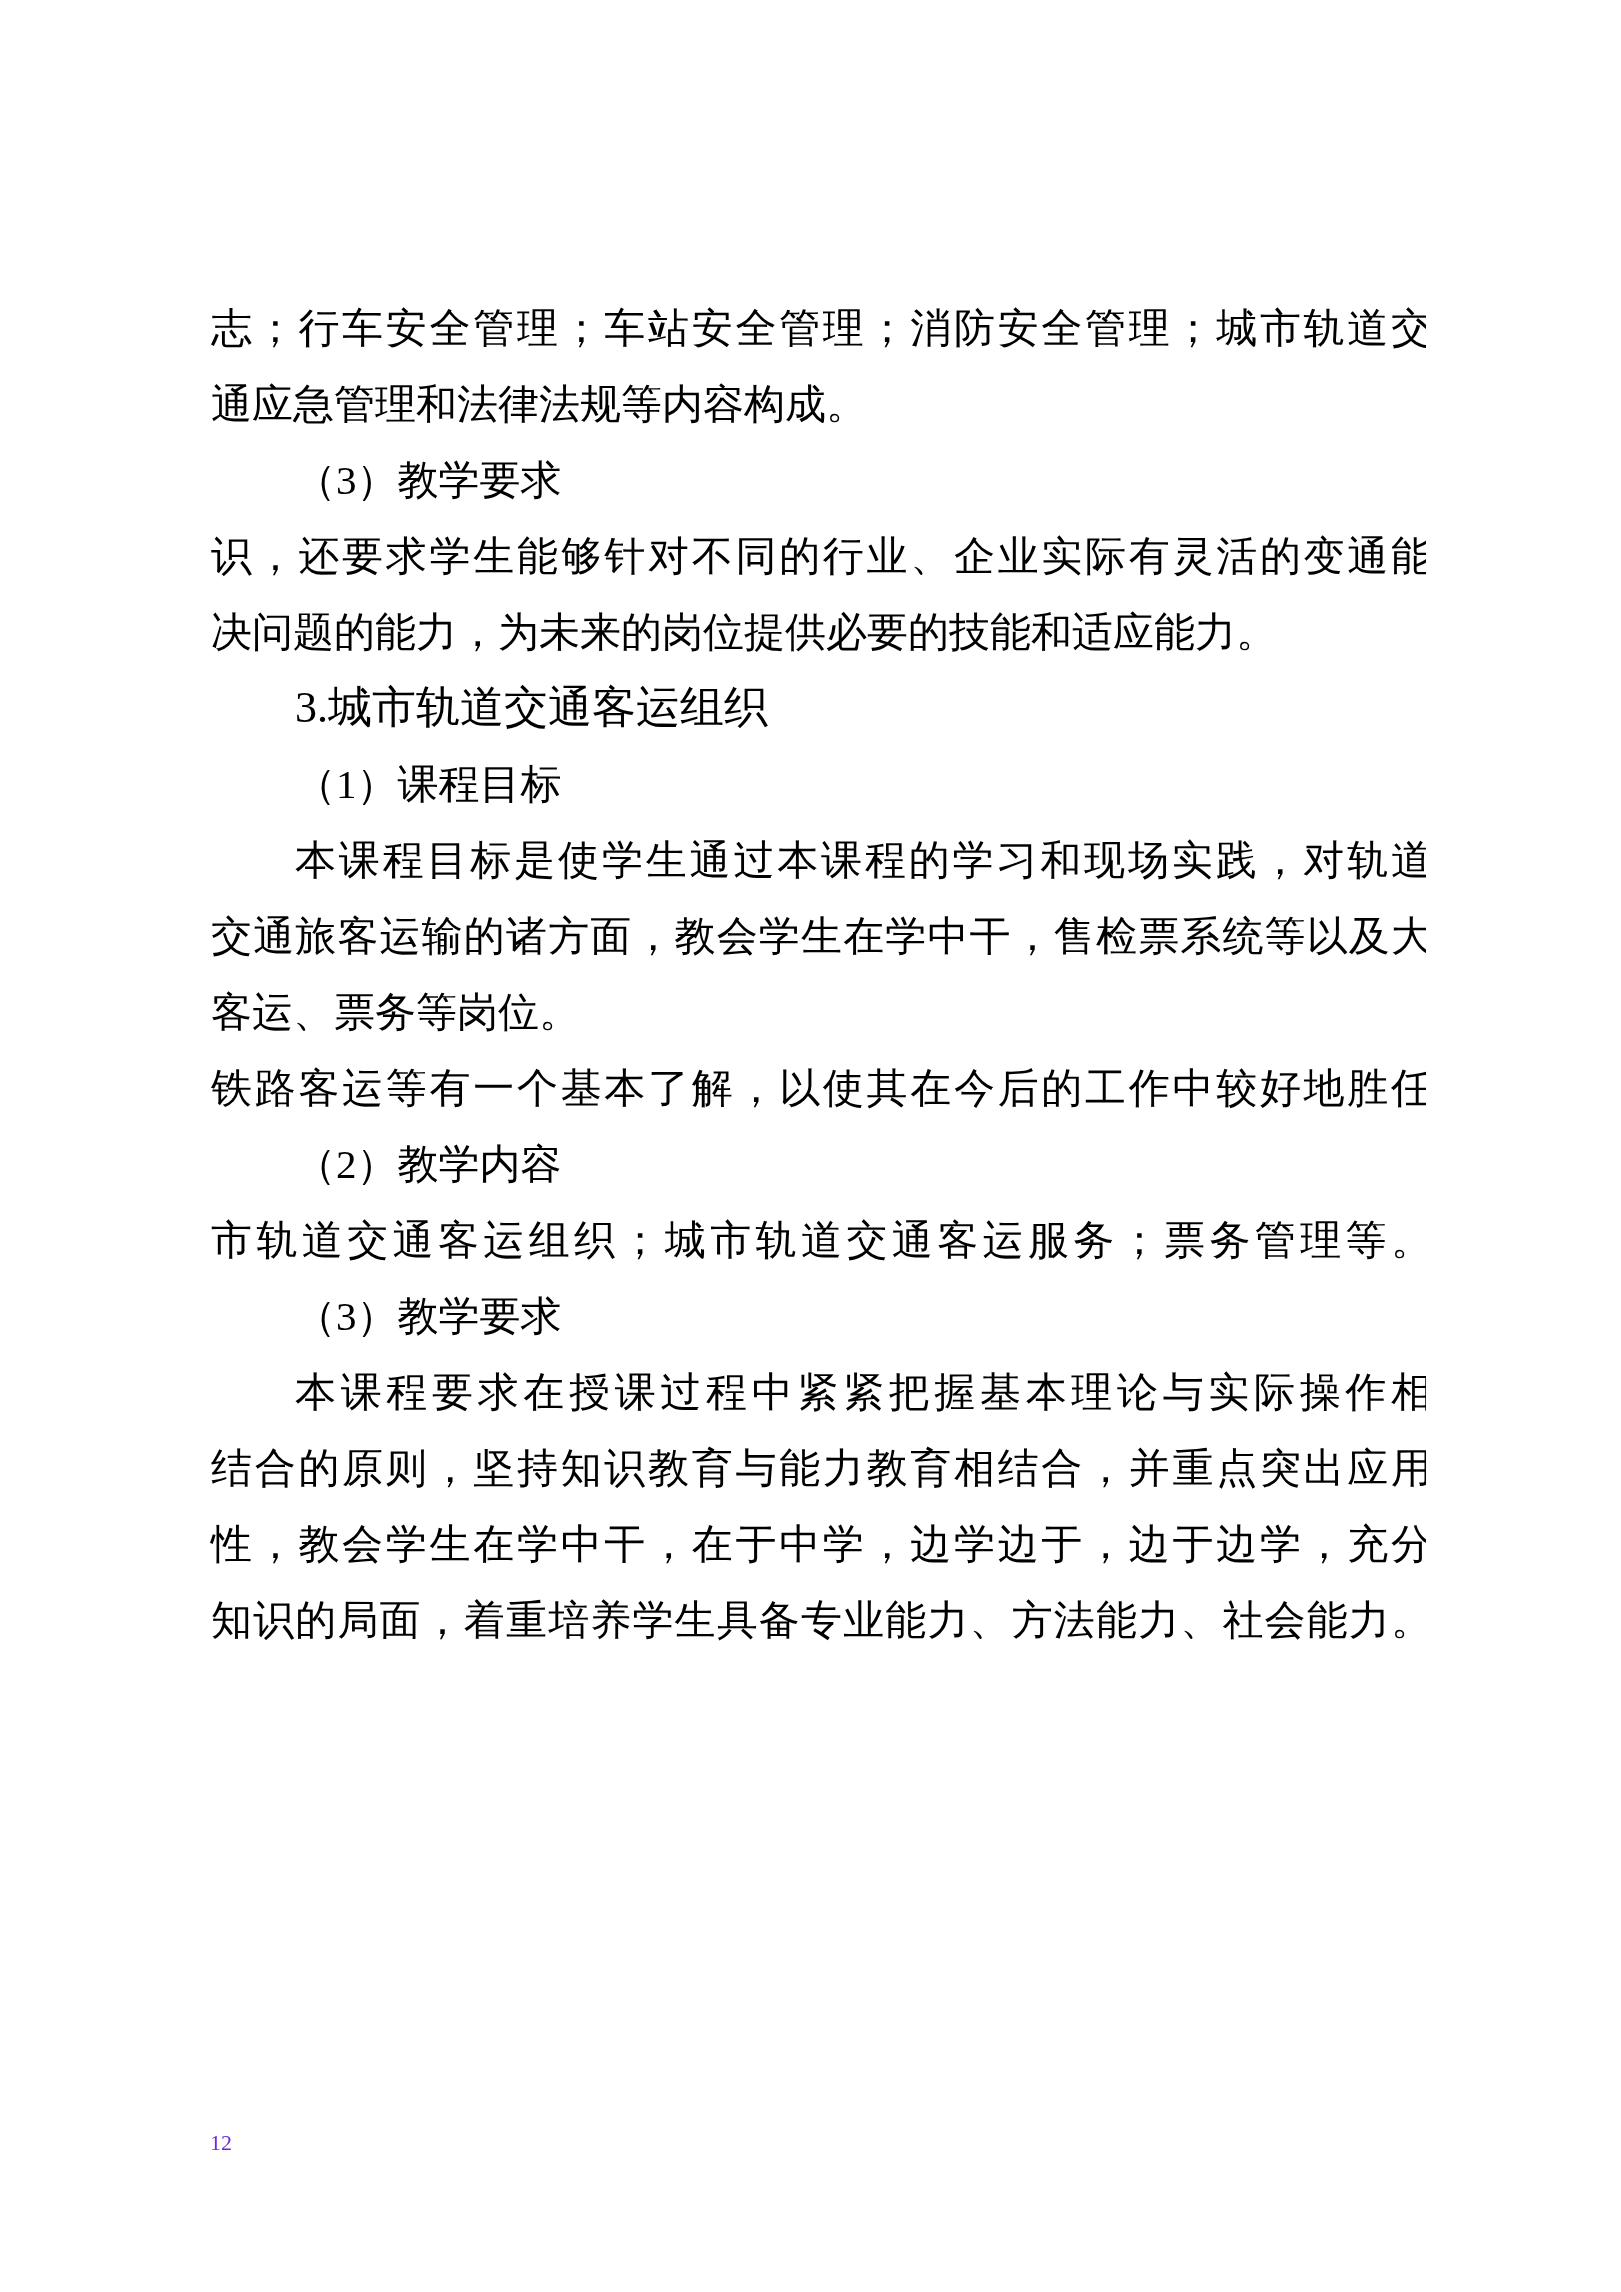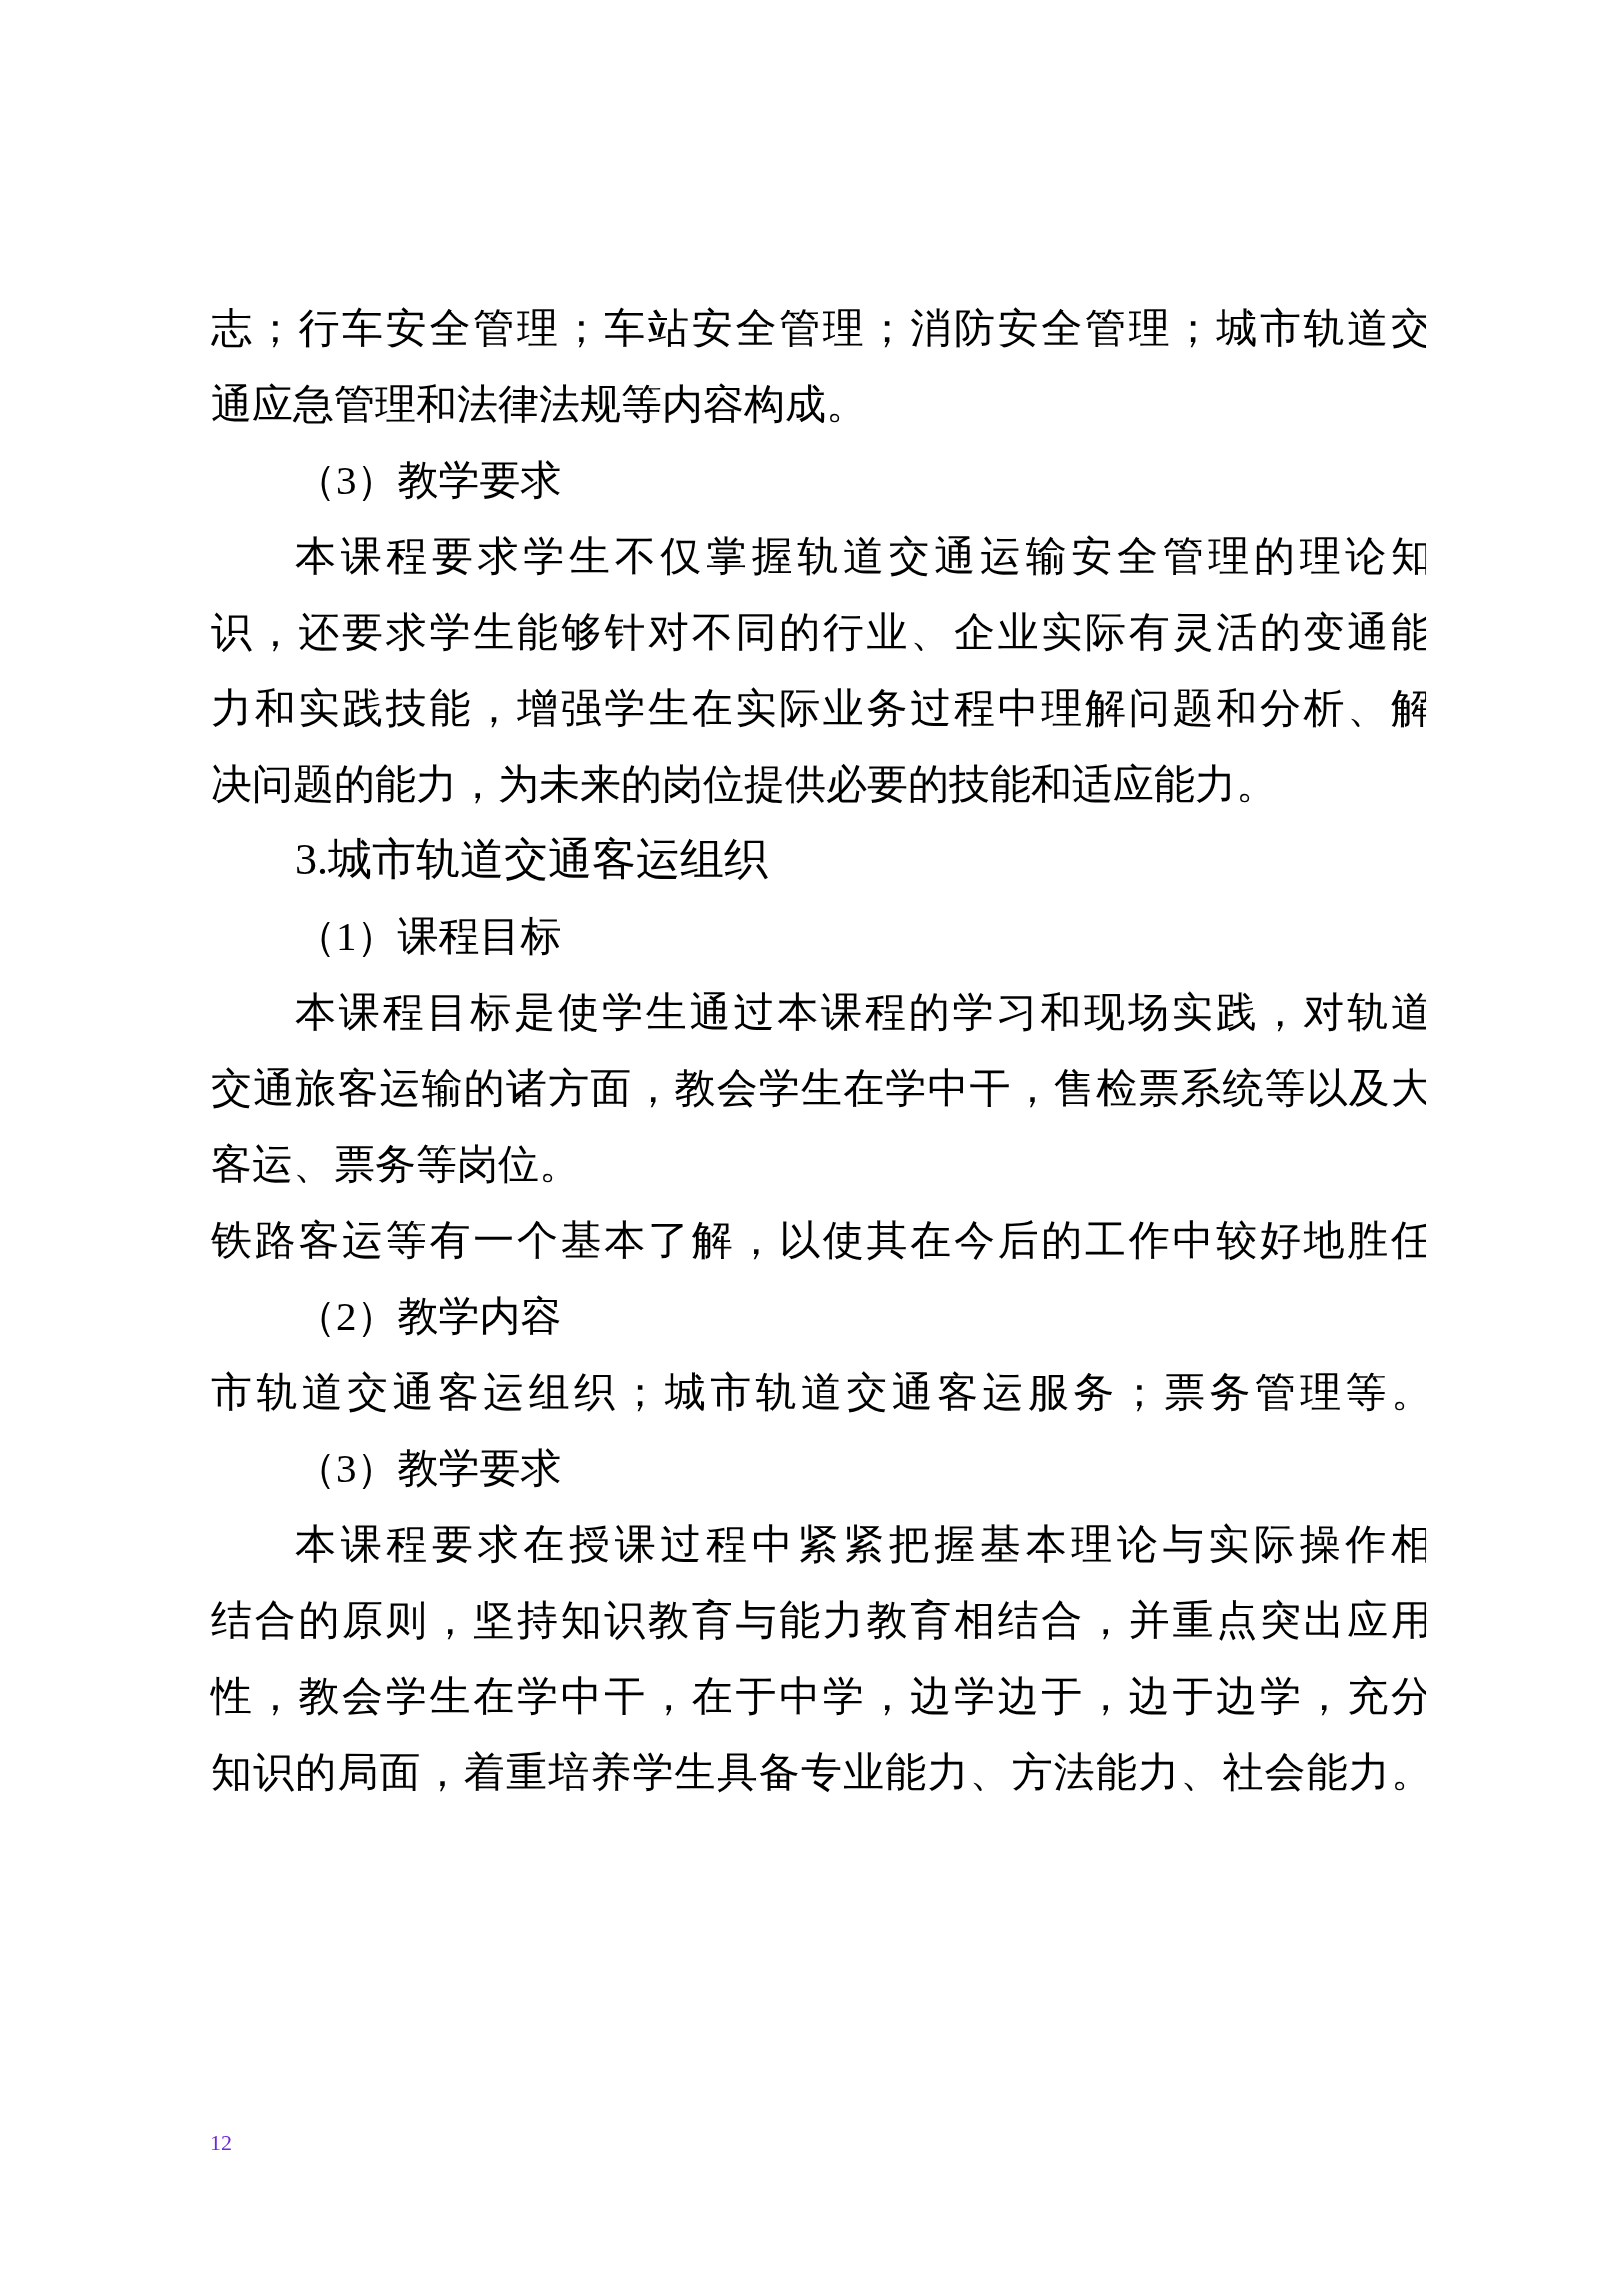--- a/index.html
+++ b/index.html
@@ -54,23 +54,21 @@
   }
 </style>
 </head>
 <body>
 
 <div class="page">
   <div class="text-block" id="text-block">
       <div class="line just">志；行车安全管理；车站安全管理；消防安全管理；城市轨道交</div>
       <div class="line short">通应急管理和法律法规等内容构成。</div>
       <div class="line indent short">（3）教学要求</div>
-      <div class="line indent just">本课程要求学生不仅掌握轨道交通运输安全管理的理论知</div>
       <div class="line just">识，还要求学生能够针对不同的行业、企业实际有灵活的变通能</div>
-      <div class="line just">力和实践技能，增强学生在实际业务过程中理解问题和分析、解</div>
       <div class="line short">决问题的能力，为未来的岗位提供必要的技能和适应能力。</div>
       <div class="line heading indent short">3.城市轨道交通客运组织</div>
       <div class="line indent short">（1）课程目标</div>
       <div class="line indent just">本课程目标是使学生通过本课程的学习和现场实践，对轨道</div>
       <div class="line just">交通旅客运输的诸方面，教会学生在学中干，售检票系统等以及大</div>
       <div class="line short">客运、票务等岗位。</div>
       <div class="line just">铁路客运等有一个基本了解，以使其在今后的工作中较好地胜任</div>
       <div class="line indent short">（2）教学内容</div>
       <div class="line just">市轨道交通客运组织；城市轨道交通客运服务；票务管理等。</div>
       <div class="line indent short">（3）教学要求</div>

